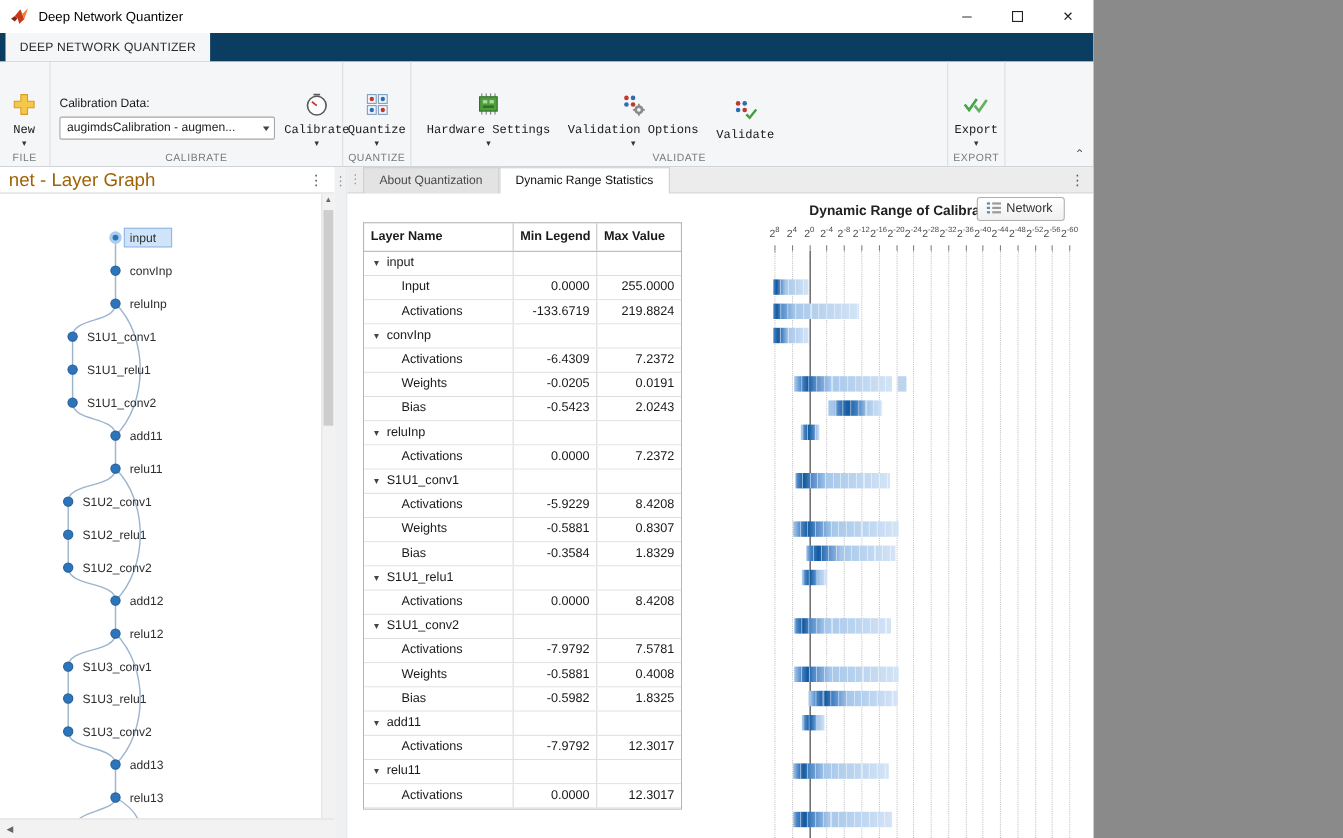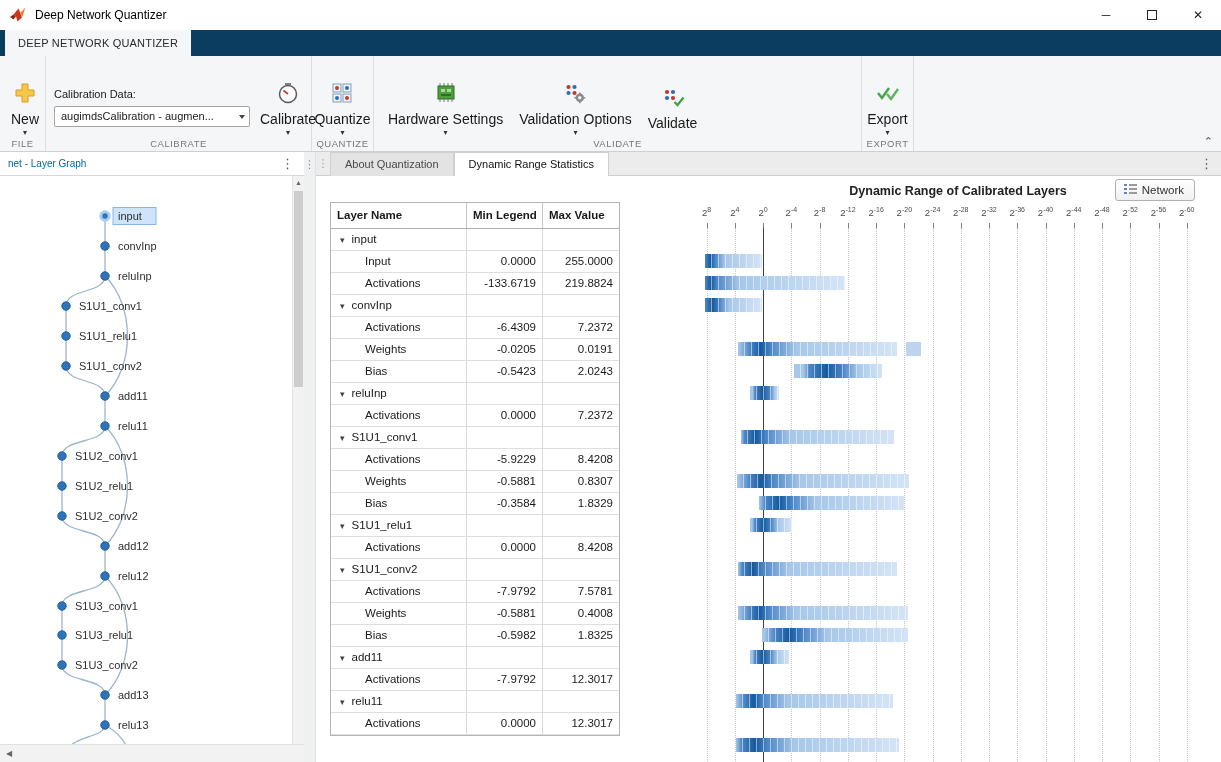--- a/index.html
+++ b/index.html
@@ -1,52 +1,52 @@
 <!DOCTYPE html>
 <html><head>
 <meta charset="utf-8">
 <style>
 *{margin:0;padding:0;box-sizing:border-box;}
 html,body{background:#8a8a8a;}
 body{font-family:"Liberation Sans",sans-serif;}
-.app{position:relative;width:1221px;height:762px;background:#fff;overflow:hidden;color:#1a1a1a;font-size:12px;}
+.app{position:relative;width:994px;height:762px;background:#fff;overflow:hidden;color:#1a1a1a;font-size:12px;}
 
 
 .titlebar{position:absolute;top:0;left:0;right:0;height:30px;background:#fff;display:flex;align-items:center;}
 .titlebar .logo{margin-left:9px;display:flex;}
 .titlebar .title{margin-left:8px;font-size:12px;color:#000;}
 .win-controls{position:absolute;right:0;top:0;height:30px;display:flex;}
 .win-btn{width:46px;height:30px;display:flex;align-items:center;justify-content:center;font-size:12px;color:#222;cursor:default;}
 .maxi-box{width:10px;height:10px;border:1.2px solid #222;display:inline-block;}
 
 
 .tabstrip{position:absolute;top:30px;left:0;right:0;height:26px;background:#0b3d61;}
 .app-tab{position:absolute;left:5px;top:0;height:26px;line-height:26px;padding:0 13px;background:#f5f6f7;font-size:11px;color:#2b2b2b;letter-spacing:.2px;}
 
 
 .ribbon{position:absolute;top:56px;left:0;right:0;height:96px;background:#f5f6f7;border-bottom:1px solid #cdd0d3;display:flex;}
 .rib-sec{position:relative;height:100%;border-right:1px solid #dcdee0;display:flex;align-items:center;flex-shrink:0;}
 .sec-label{position:absolute;bottom:2px;left:0;right:0;text-align:center;font-size:9.5px;color:#75797c;letter-spacing:.5px;}
 .bigbtn{display:flex;flex-direction:column;align-items:center;margin-top:7px;cursor:default;}
 .bigbtn .bicon{height:28px;display:flex;align-items:center;}
-.bigbtn .blabel{font-size:14px;margin-top:4px;white-space:nowrap;color:#1a1a1a;}
+.bigbtn .blabel{font-size:11px;margin-top:4px;white-space:nowrap;color:#1a1a1a;font-family:Liberation Mono, monospace;}
 .bigbtn .bcaret{font-size:8px;color:#333;line-height:7px;margin-top:2px;}
 .field-col{display:flex;flex-direction:column;margin:7px 6px 0 8px;}
 .field-label{font-size:11px;margin-bottom:6px;color:#1a1a1a;}
 .dropdown{position:relative;width:196px;height:21px;background:#fff;border:1px solid #a6a6a6;border-radius:2px;font-size:11px;line-height:19px;padding:0 16px 0 6px;color:#222;white-space:nowrap;overflow:hidden;}
 .dd-arrow{position:absolute;right:4px;top:8px;width:0;height:0;border-left:3.5px solid transparent;border-right:3.5px solid transparent;border-top:4px solid #444;}
 .collapse-btn{position:absolute;right:8px;bottom:5px;font-size:11px;color:#555;line-height:10px;}
 
 
 .content{position:absolute;top:152px;left:0;right:0;bottom:0;}
 
 
 .left-panel{position:absolute;left:0;top:0;width:304px;bottom:0;background:#fff;}
 .panel-header{position:absolute;top:0;left:0;right:0;height:24px;border-bottom:1px solid #d8d8d8;background:#fff;line-height:23px;}
-.panel-title{margin-left:8px;font-size:10px;color:#0369a1;}
+.panel-title{margin-left:8px;font-size:17px;color:#a16207;}
 .kebab{position:absolute;right:10px;top:0;font-size:13px;color:#555;line-height:23px;}
 .graph-area{position:absolute;top:24px;left:0;right:12px;bottom:18px;overflow:hidden;}
 .edge{fill:none;stroke:#9cb5ce;stroke-width:1.3px;}
 circle.node{fill:#2e74b9;stroke:#1f5d9a;stroke-width:1;}
 circle.node.sel{stroke:#a8cdf0;stroke-width:3;}
 text.nlabel{font-size:11px;fill:#2e2e2e;font-family:"Liberation Sans",sans-serif;}
 rect.sel-box{fill:#cfe4f8;stroke:#8ab6e6;}
 .v-scroll{position:absolute;right:0;top:24px;width:12px;bottom:18px;background:#f2f2f2;border-left:1px solid #e3e3e3;}
 .v-arrow{height:13px;text-align:center;font-size:7px;color:#666;line-height:14px;}
 .v-thumb{position:absolute;left:1px;right:1px;top:15px;height:196px;background:#cdcdcd;}

